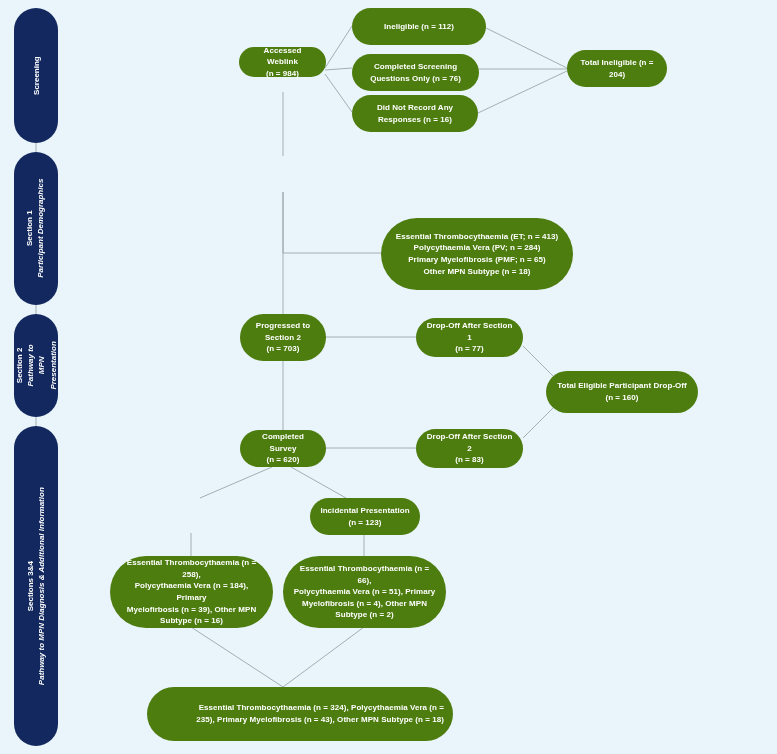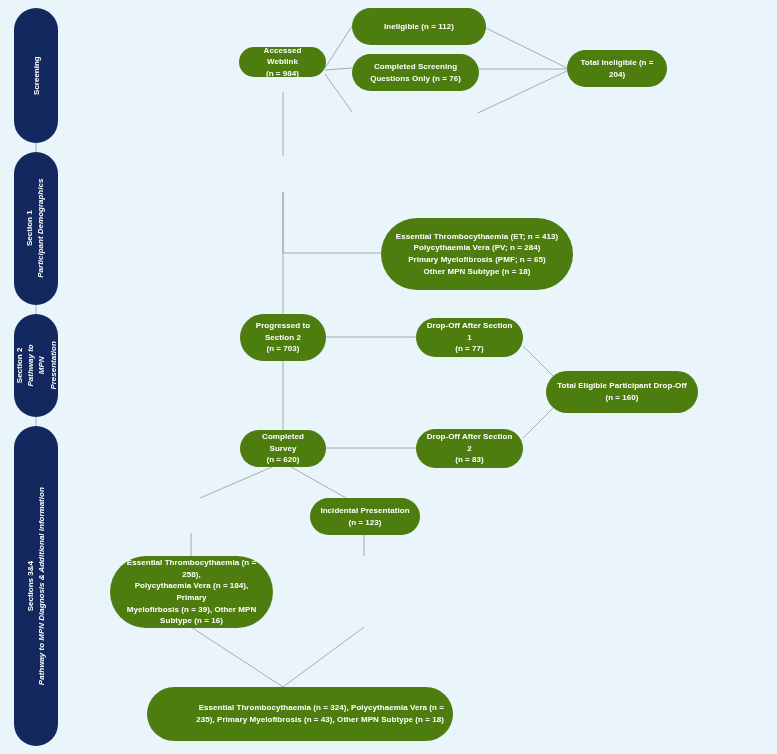--- a/index.html
+++ b/index.html
@@ -163,20 +163,26 @@
     </span>
   </div>
 
   <div class="node" style="left:352px; top:54px; width:127px; height:37px;">
     <span class="txt">
       <span>Completed Screening</span><br>
       <span>Questions Only (n = 76)</span>
     </span>
   </div>
 
+  <div class="node" style="left:352px; top:95px; width:126px; height:37px;">
+    <span class="txt">
+      <span>Did Not Record Any</span><br>
+      <span>Responses (n = 16)</span>
+    </span>
+  </div>
 
   <div class="node" style="left:567px; top:50px; width:100px; height:37px;">
     <span class="txt">
       <span>Total Ineligible (n = 204)</span>
     </span>
   </div>
 
 
   <div class="node" style="left:381px; top:218px; width:192px; height:72px;">
     <span class="txt">
@@ -233,20 +239,28 @@
 
   <div class="node" style="left:110px; top:556px; width:163px; height:72px;">
     <span class="txt">
       <span>Essential Thrombocythaemia (n = 258),</span><br>
       <span>Polycythaemia Vera (n = 184), Primary</span><br>
       <span>Myelofirbosis (n = 39), Other MPN</span><br>
       <span>Subtype (n = 16)</span>
     </span>
   </div>
 
+  <div class="node" style="left:283px; top:556px; width:163px; height:72px;">
+    <span class="txt">
+      <span>Essential Thrombocythaemia (n = 66),</span><br>
+      <span>Polycythaemia Vera (n = 51), Primary</span><br>
+      <span>Myelofibrosis (n = 4), Other MPN</span><br>
+      <span>Subtype (n = 2)</span>
+    </span>
+  </div>
 
   <div class="node" style="left:147px; top:687px; width:306px; height:54px;text-align:right;">
     <span class="txt">
       <span>Essential Thrombocythaemia (n = 324), Polycythaemia Vera (n =</span><br>
       <span>235), Primary Myelofibrosis (n = 43), Other MPN Subtype (n = 18)</span>
     </span>
   </div>
 
 </div>
 

